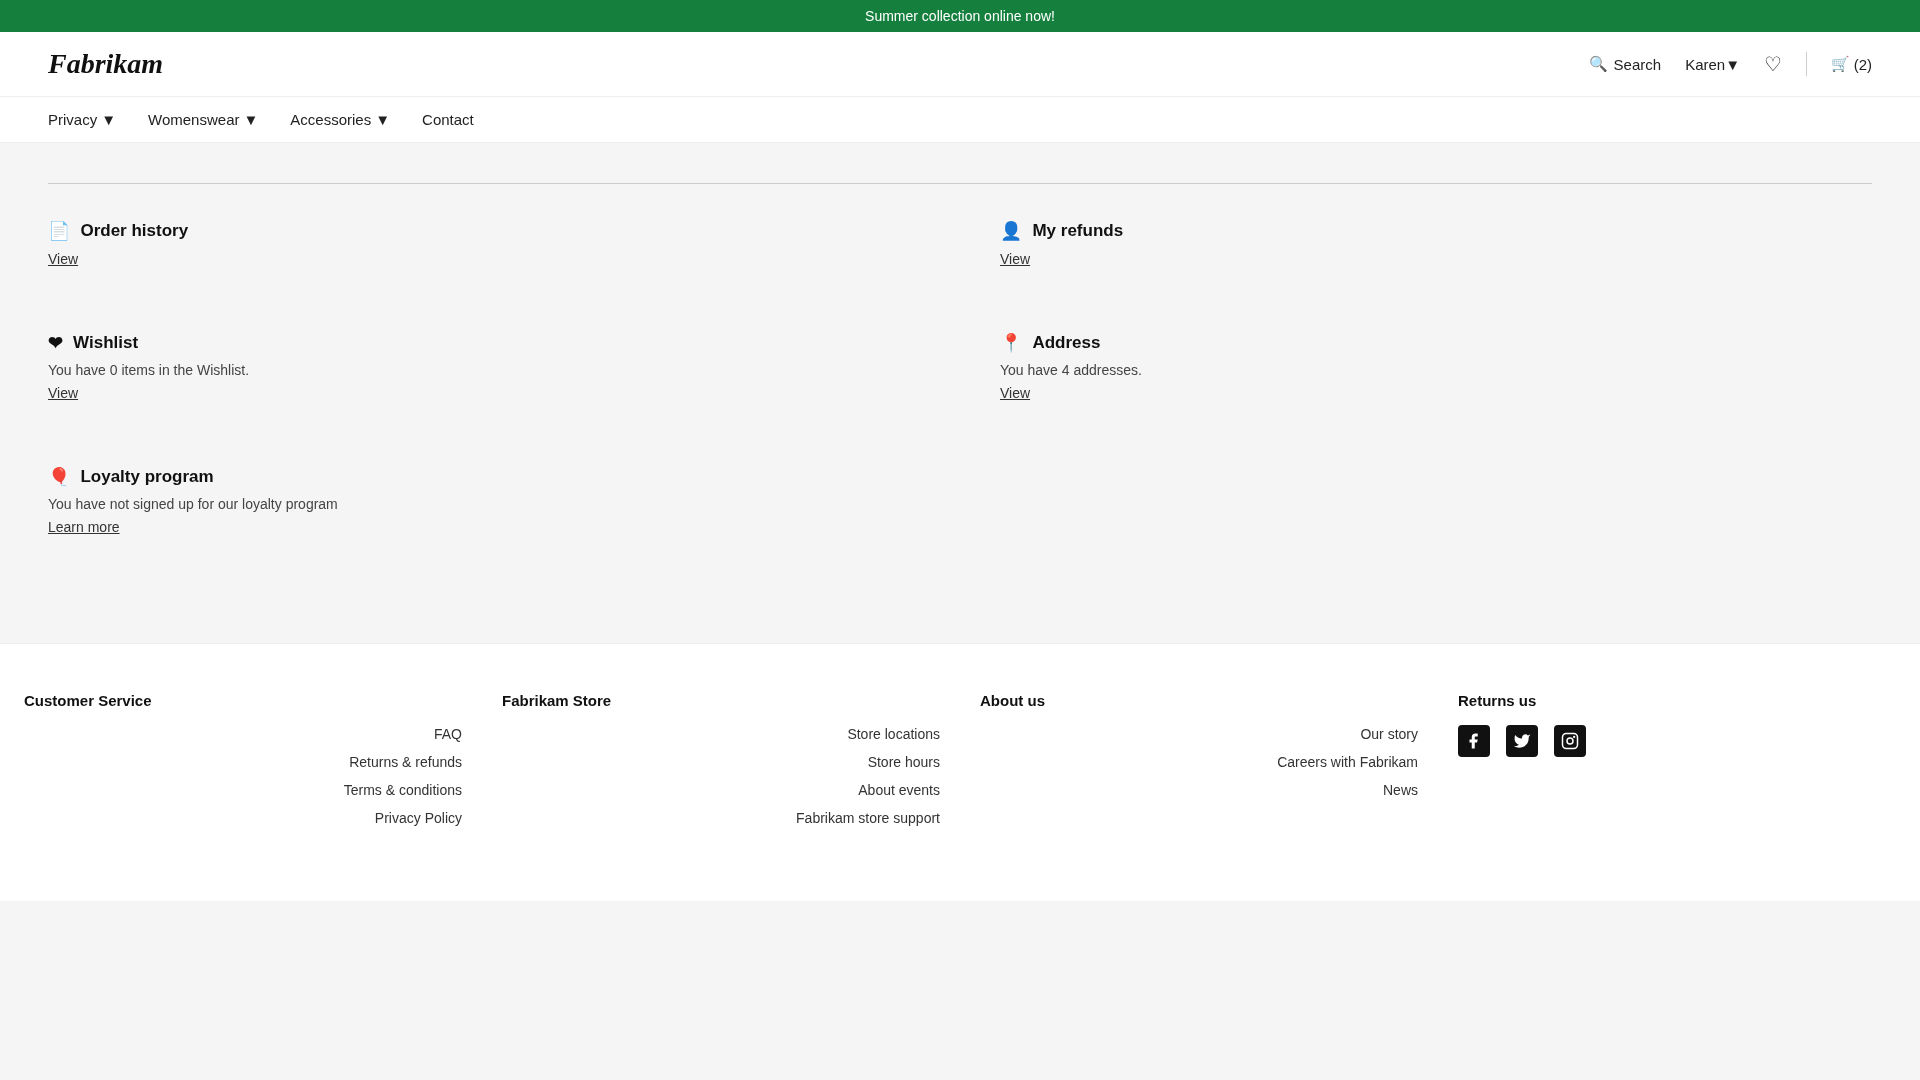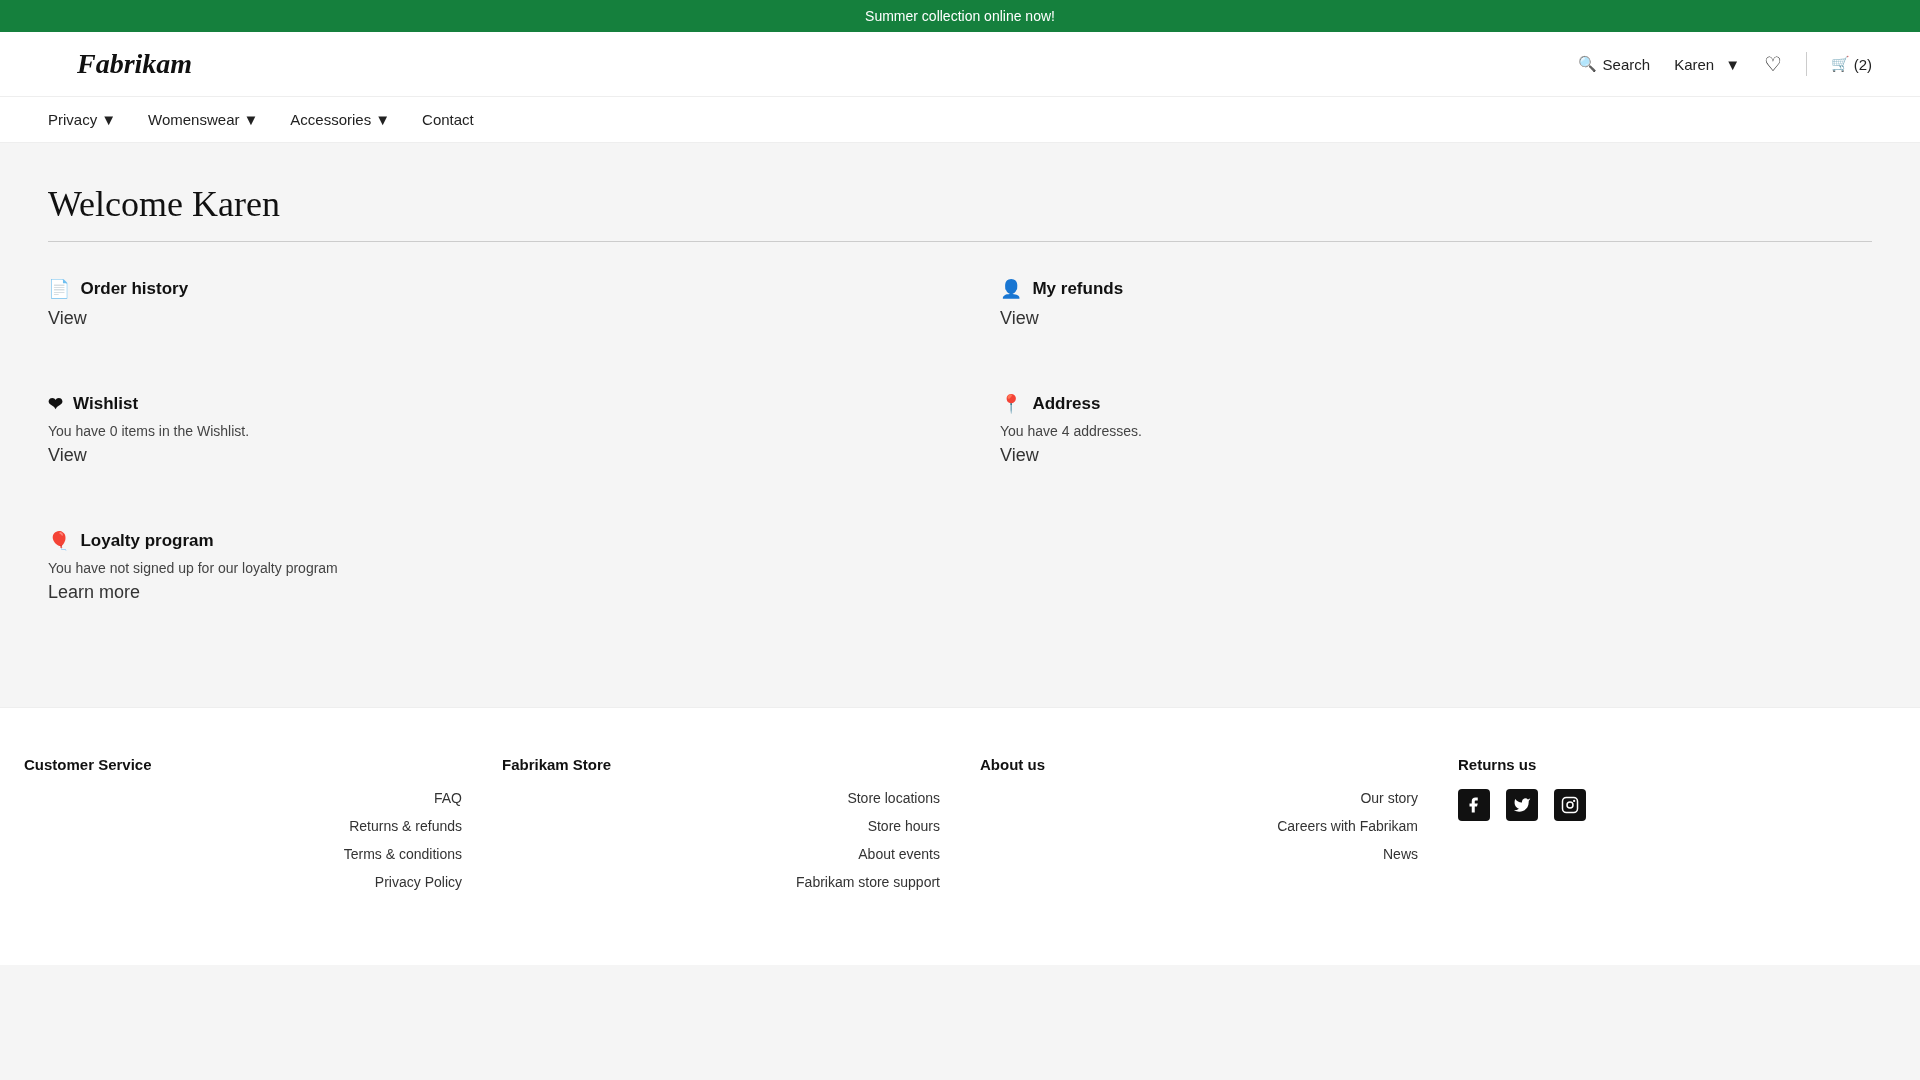--- a/index.html
+++ b/index.html
@@ -22,42 +22,41 @@
       justify-content: space-between;
       padding: 16px 48px;
       border-bottom: 1px solid #eee;
     }
     .logo {
       font-size: 28px;
       font-weight: bold;
       font-family: Georgia, serif;
       color: #111;
       text-decoration: none;
-      margin-left: 29px;
     }
     .logo span:first-child { font-style: italic; }
     .header-right {
       display: flex;
       align-items: center;
       gap: 24px;
     }
     .search-btn {
       display: flex;
       align-items: center;
       gap: 6px;
       background: none;
       border: none;
       cursor: pointer;
       font-size: 15px;
       color: #222;
     }
     .user-btn {
       display: flex;
       align-items: center;
-      gap: 11px;
+      gap: 0;
       background: none;
       border: none;
       cursor: pointer;
       font-size: 15px;
       color: #222;
     }
     .wishlist-btn {
       background: none;
       border: none;
       cursor: pointer;
@@ -139,22 +138,23 @@
     }
     .account-section-title .icon {
       font-size: 18px;
     }
     .account-section p {
       font-size: 14px;
       color: #444;
       margin-bottom: 6px;
     }
     .account-section a {
-      font-size: 18px;
+      font-size: 14px;
       color: #333;
+      text-decoration: underline;
       cursor: pointer;
     }
 
     
     .footer {
       background: #fff;
       padding: 48px 24px 32px;
       border-top: 1px solid #eee;
     }
     .footer-grid {
@@ -246,21 +246,20 @@
   <a class="nav-item">
     <span>Accessories</span>
     <span>▼</span>
   </a>
   <a class="nav-item">
     <span>Contact</span>
   </a>
 </nav>
 
 <main class="main">
-  <h1 class="page-title">Welcome Karen</h1>
   <hr class="divider">
 
   <div class="account-grid">
 
     <div class="account-section">
       <div class="account-section-title">
         <span class="icon">📄</span>
         <span>Order history</span>
       </div>
       <a>View</a>

